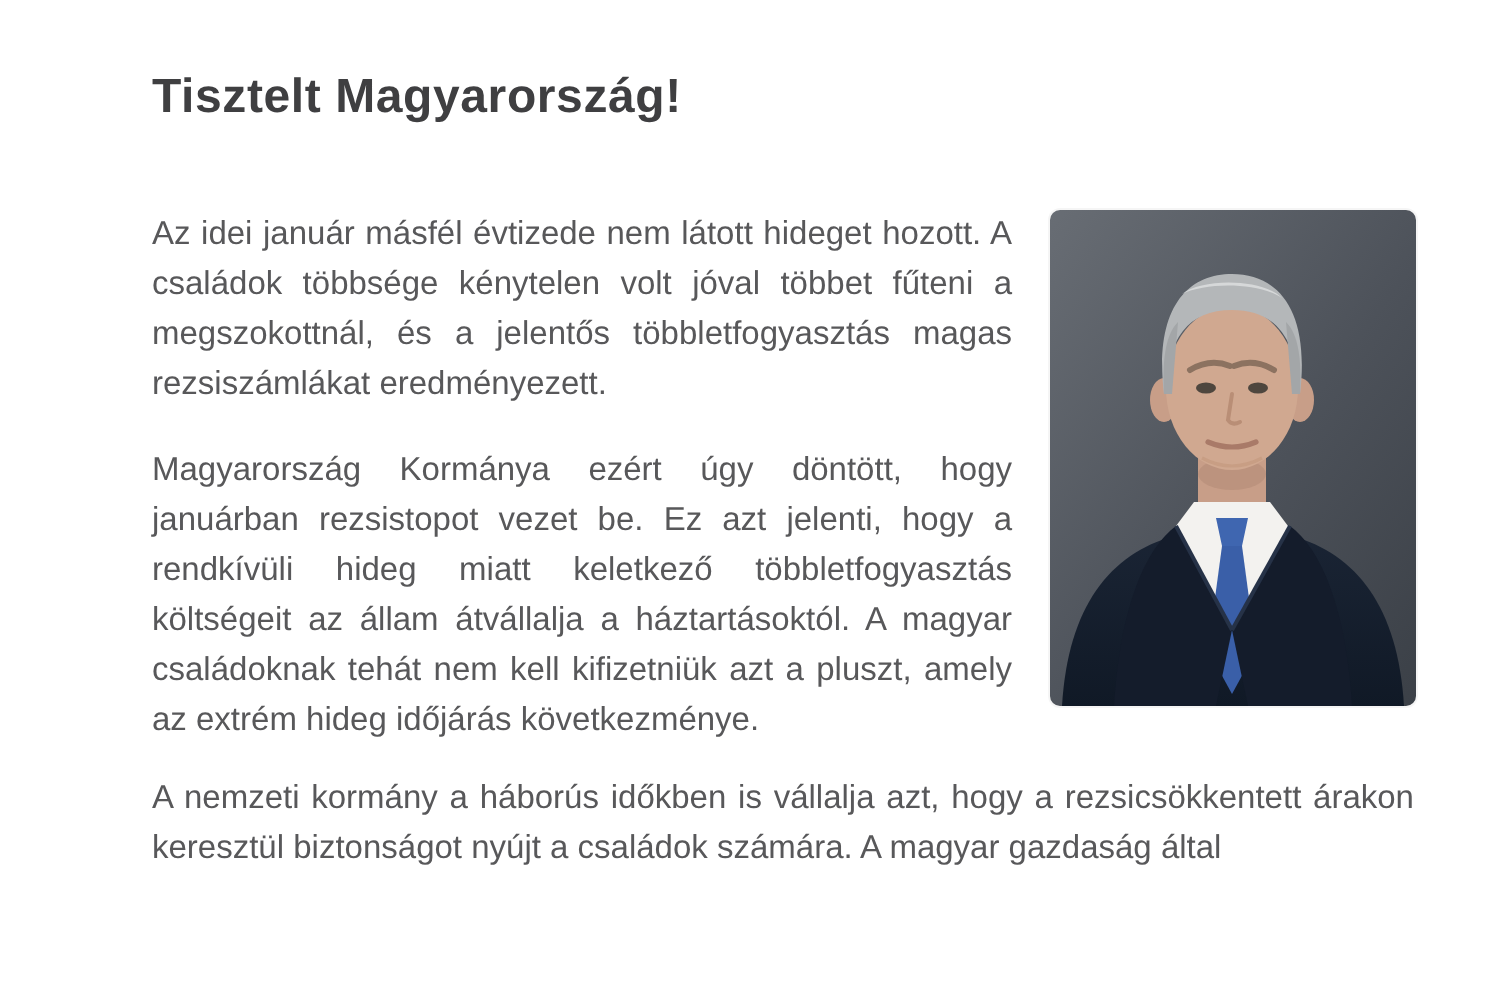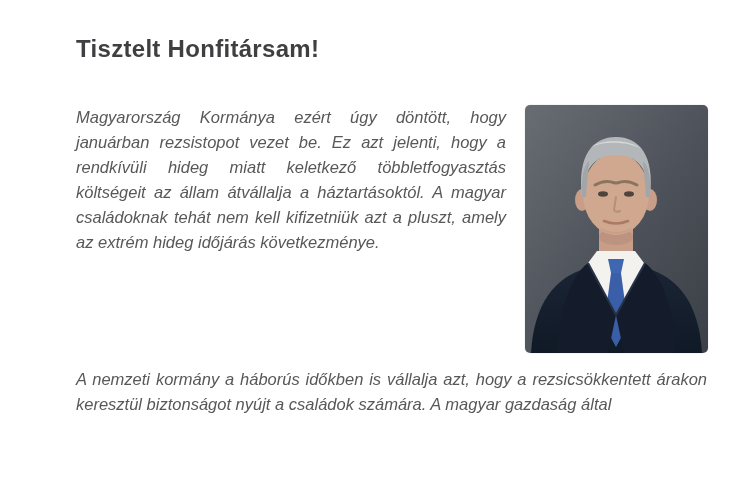--- a/index.html
+++ b/index.html
@@ -38,21 +38,21 @@
     flex: 0 0 430px;
     width: 430px;
   }
   p.body-para {
     margin: 0 0 18px 0;
     font-size: 16.5px;
     line-height: 25px;
     color: #58585a;
     text-align: justify;
   }
-  p.body-para:last-child { margin-bottom: 0; font-style: italic; }
+  p.body-para:last-child { margin-bottom: 0; }
   .full-col {
     width: 631px;
   }
   .full-col p.body-para { margin: 0 0 18px 0; }
   .full-col { margin-top: 14px; }
   figure.portrait {
     flex: 0 0 183px;
     width: 183px;
     height: 248px;
     margin: 0;
@@ -60,25 +60,26 @@
     overflow: hidden;
     box-shadow: 0 0 0 1px rgba(0,0,0,0.04);
   }
   figure.portrait svg { display: block; }
 </style>
 </head>
 <body>
 
 <div class="page">
 
-  <h1 class="page-title">Tisztelt Honfitársam!</h1>
+  <h1 class="page-title">Tisztelt Magyarország!</h1>
 
   <div class="content-row">
 
     <div class="text-col">
+      <p class="body-para">Az idei január másfél évtizede nem látott hideget hozott. A családok többsége kénytelen volt jóval többet fűteni a megszokottnál, és a jelentős többletfogyasztás magas rezsiszámlákat eredményezett.</p>
       <p class="body-para">Magyarország Kormánya ezért úgy döntött, hogy januárban rezsistopot vezet be. Ez azt jelenti, hogy a rendkívüli hideg miatt keletkező többletfogyasztás költségeit az állam átvállalja a háztartásoktól. A magyar családoknak tehát nem kell kifizetniük azt a pluszt, amely az extrém hideg időjárás következménye.</p>
     </div>
 
     <figure class="portrait">
       <svg width="183" height="248" viewBox="0 0 183 248" xmlns="http://www.w3.org/2000/svg">
         <defs>
           <linearGradient id="pbg" x1="0%" y1="0%" x2="100%" y2="100%">
             <stop offset="0%" stop-color="#686d74"></stop>
             <stop offset="55%" stop-color="#4d525a"></stop>
             <stop offset="100%" stop-color="#3b4047"></stop>

